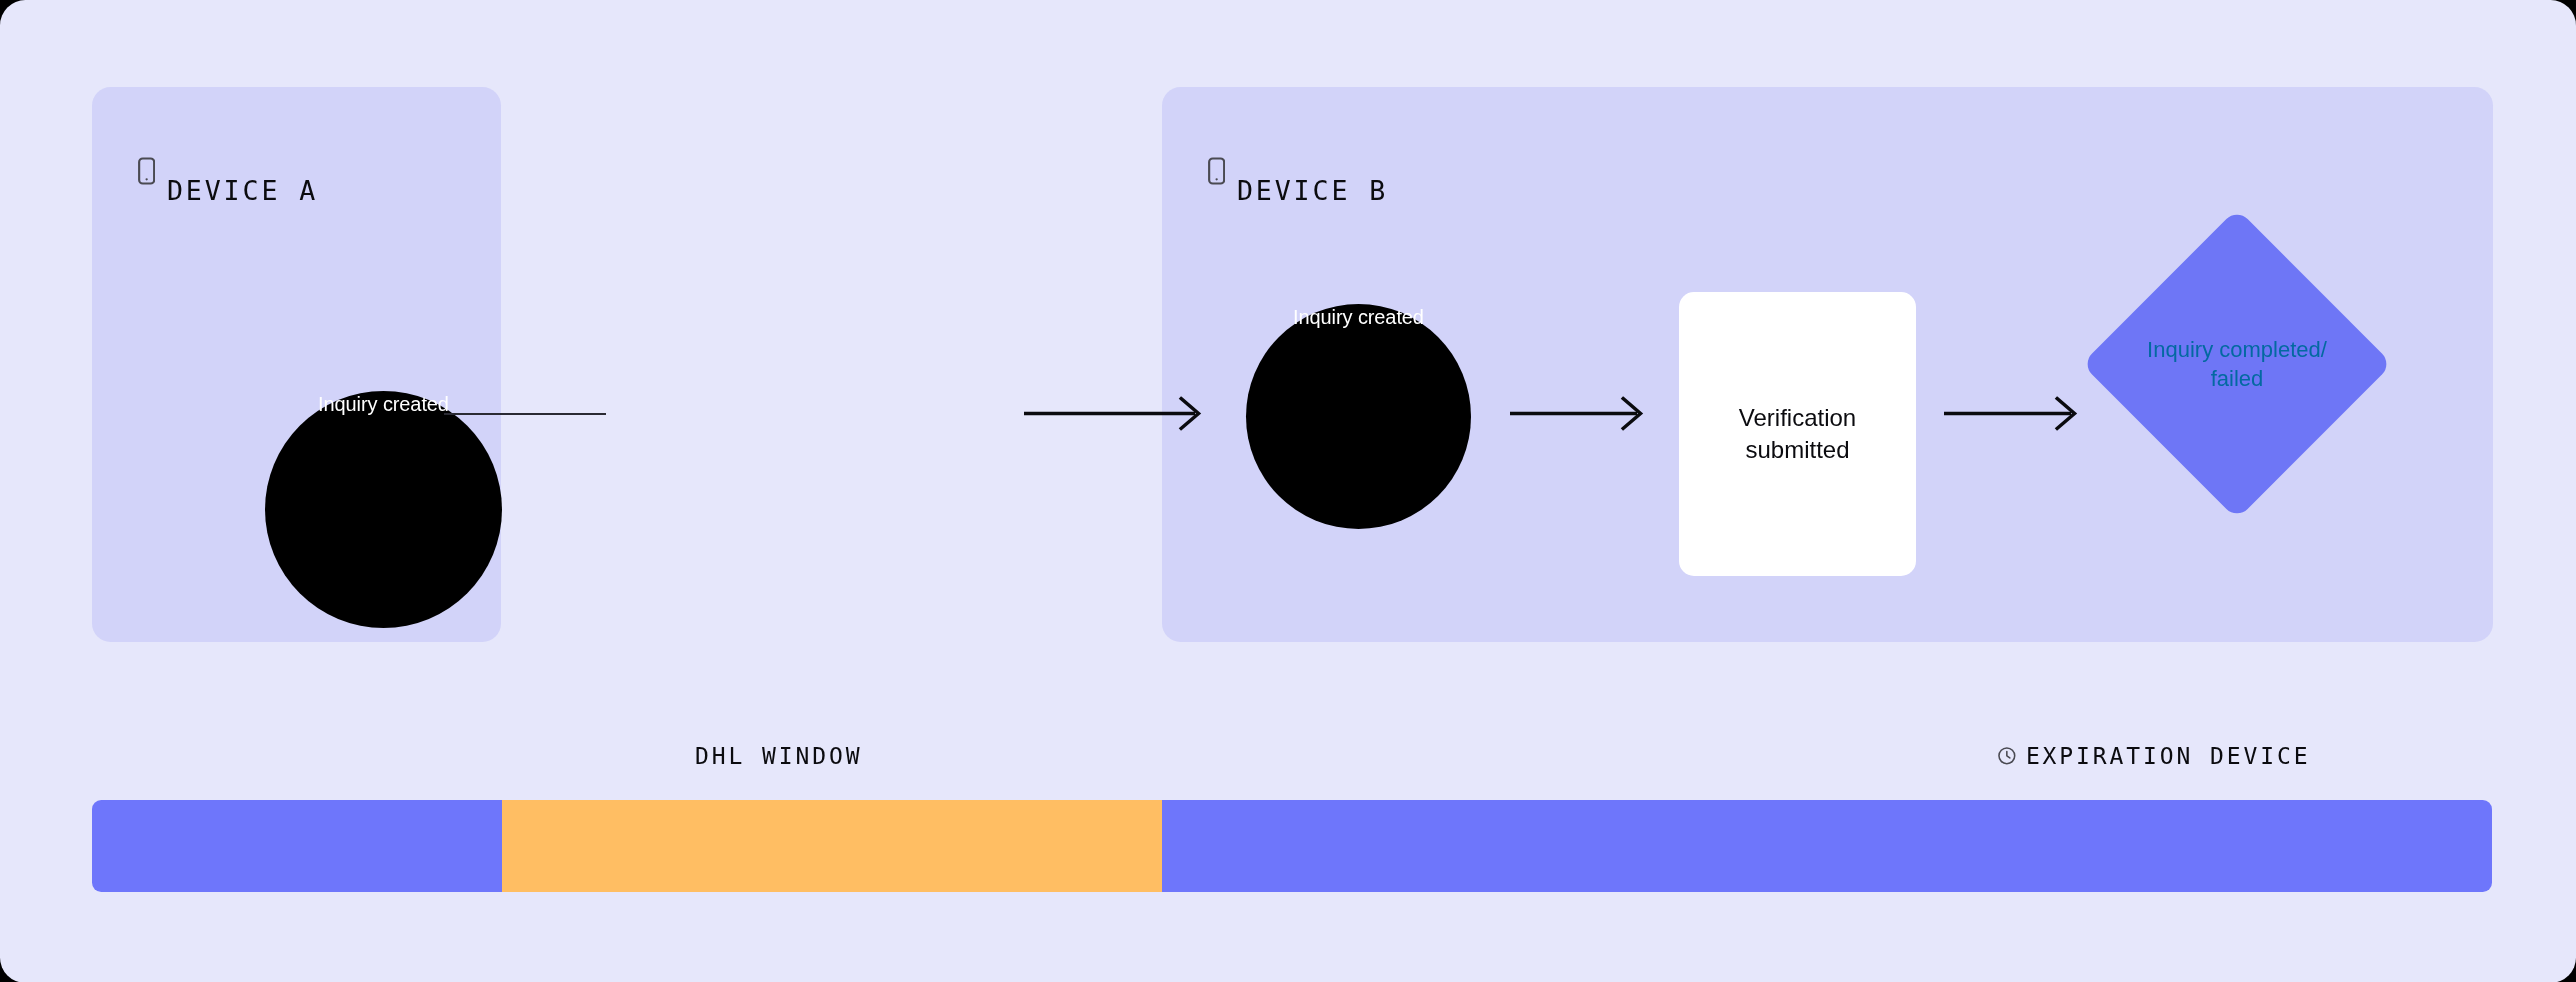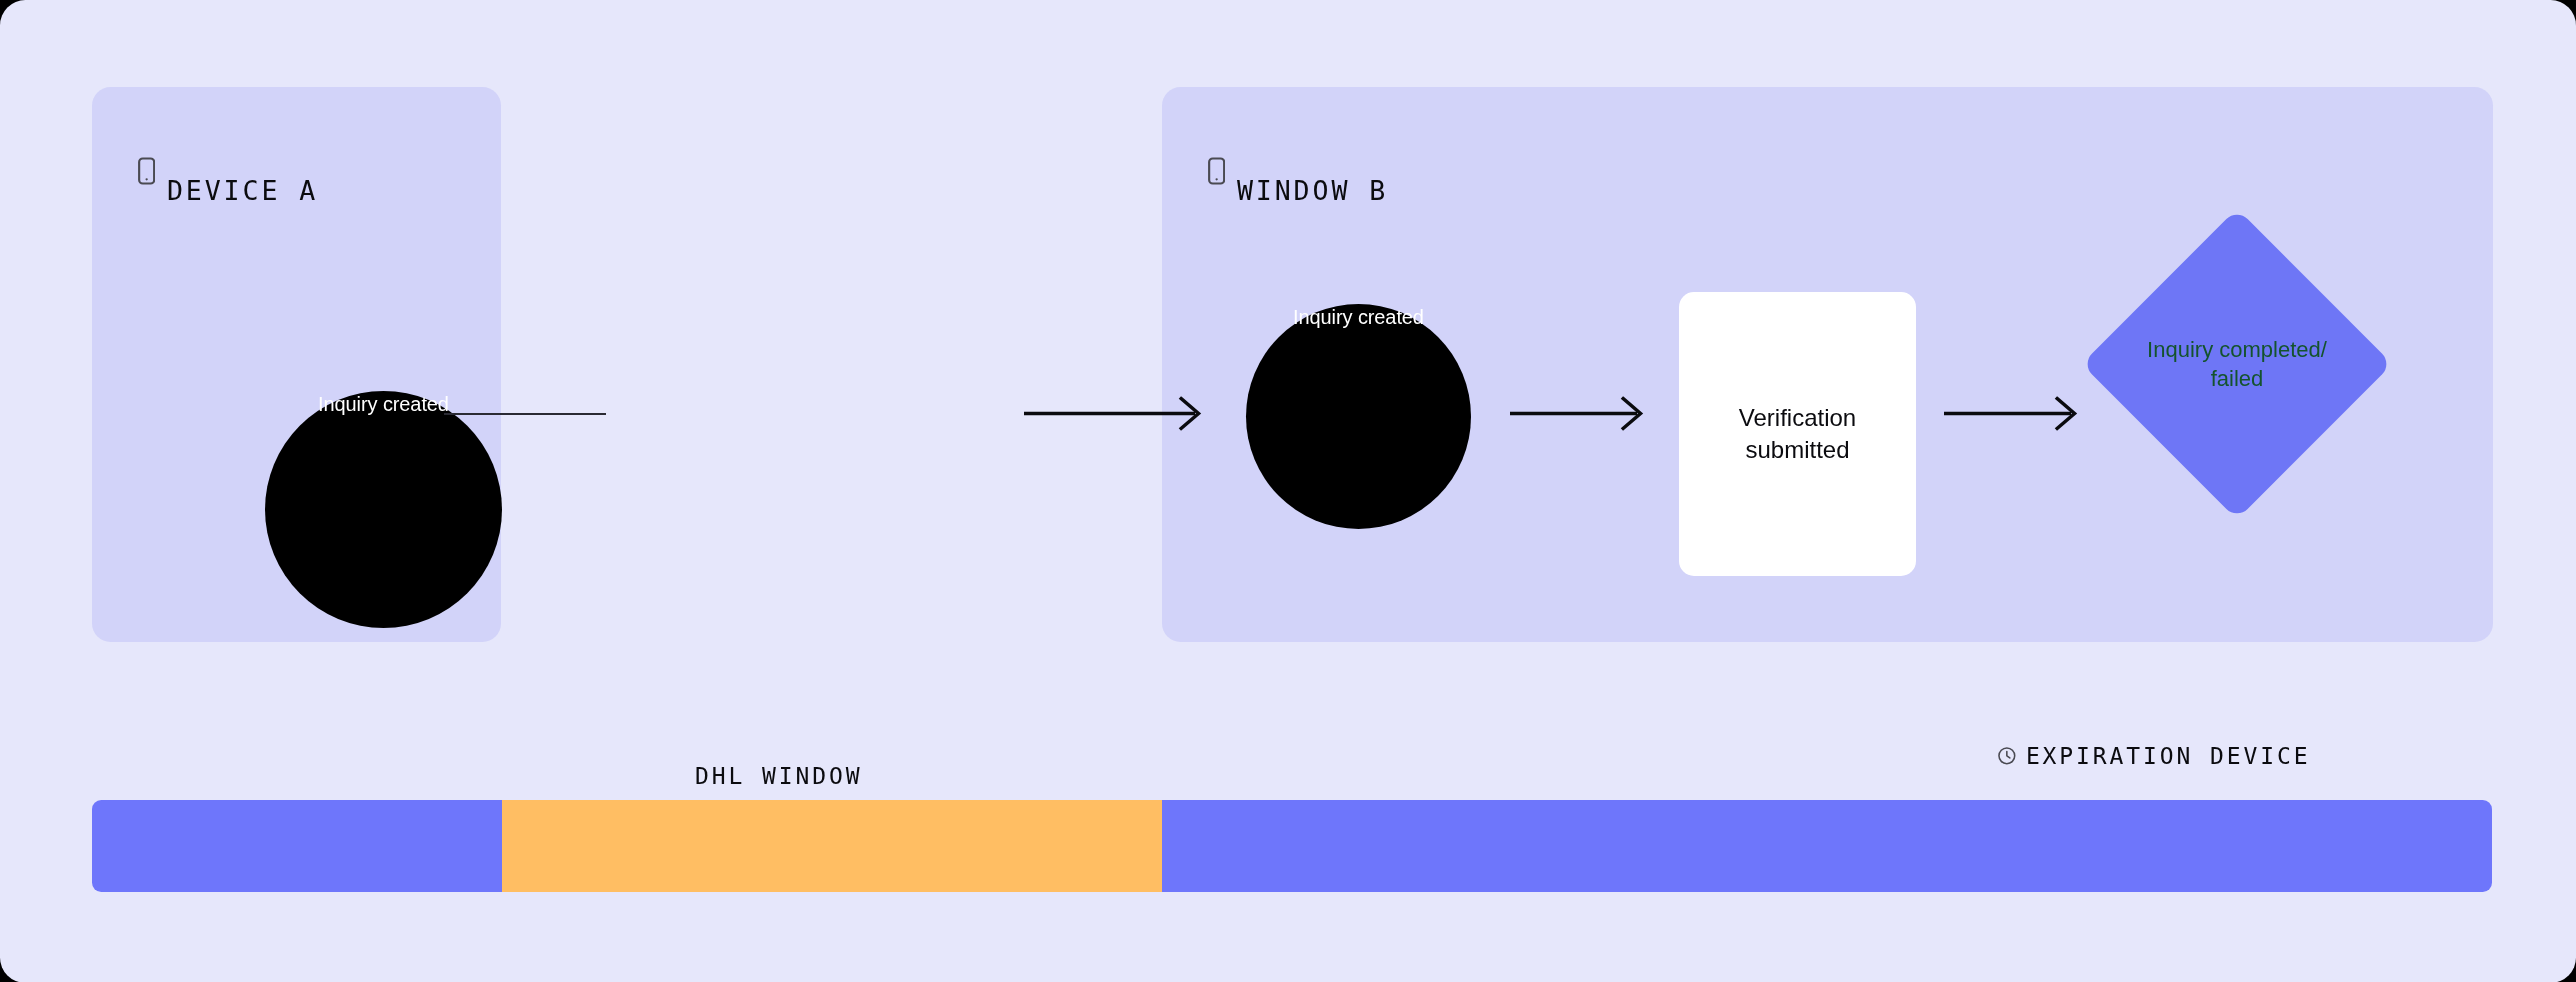--- a/index.html
+++ b/index.html
@@ -150,21 +150,21 @@
     position: absolute;
     font-family: "DejaVu Sans Mono", "Liberation Mono", monospace;
     font-size: 23px;
     letter-spacing: 2.9px;
     color: #0B0B0F;
     white-space: nowrap;
     display: flex;
     align-items: center;
     gap: 9.2px;
   }
-  #caption-dhl { left: 695px; top: 743px; margin-top: 20px; }
+  #caption-dhl { left: 695px; top: 743px; }
   #caption-exp { left: 1997px; top: 743px; }
   .clock-icon { width: 19.7px; height: 19.7px; display: block; }
 
   #timeline-bar {
     position: absolute;
     left: 92px;
     top: 800px;
     width: 2400px;
     height: 92px;
     border-radius: 9.2px;
@@ -195,35 +195,35 @@
   </div>
 
   <div id="panel-b" class="device-panel" style="background: rgb(210, 211, 249);">
     <div class="panel-header">
       <span class="phone-icon-wrap">
         <svg class="phone-icon" viewBox="0 0 24 38" fill="none">
           <rect x="1.6" y="1.6" width="20.8" height="34.8" rx="5" stroke="#4A4A52" stroke-width="3"></rect>
           <circle cx="12" cy="30.5" r="1.6" fill="#4A4A52"></circle>
         </svg>
       </span>
-      <span class="label">WINDOW B</span>
+      <span class="label">DEVICE B</span>
     </div>
   </div>
 
   <div id="circle-b" class="node-circle" style="background: rgb(0, 0, 0); color: rgb(255, 255, 255);">
     <span class="txt">Inquiry created</span>
   </div>
 
   <div class="node-box" style="background: rgb(255, 255, 255); color: rgb(11, 11, 15);">
     <span class="txt">Verification submitted</span>
   </div>
 
   <div class="node-diamond-wrap">
     <div class="node-diamond-shape" style="background: rgb(110, 118, 246);"></div>
-    <div class="node-diamond-label" style="color: #14532d;">
+    <div class="node-diamond-label" style="color: #0369a1;">
       <span class="txt">Inquiry completed/ failed</span>
     </div>
   </div>
 
   <div class="thin-line"></div>
 
 
   <div id="arrow-handoff" class="arrow">
     <svg viewBox="0 0 308 96" preserveAspectRatio="none">
       <path d="M0 48 H296" stroke="#0B0B0F" stroke-width="6" fill="none"></path>

